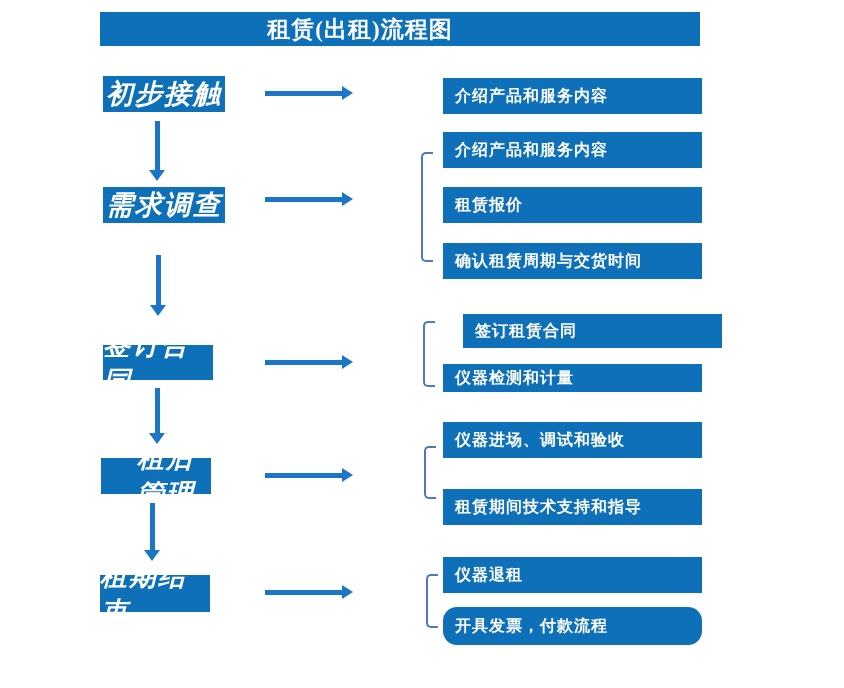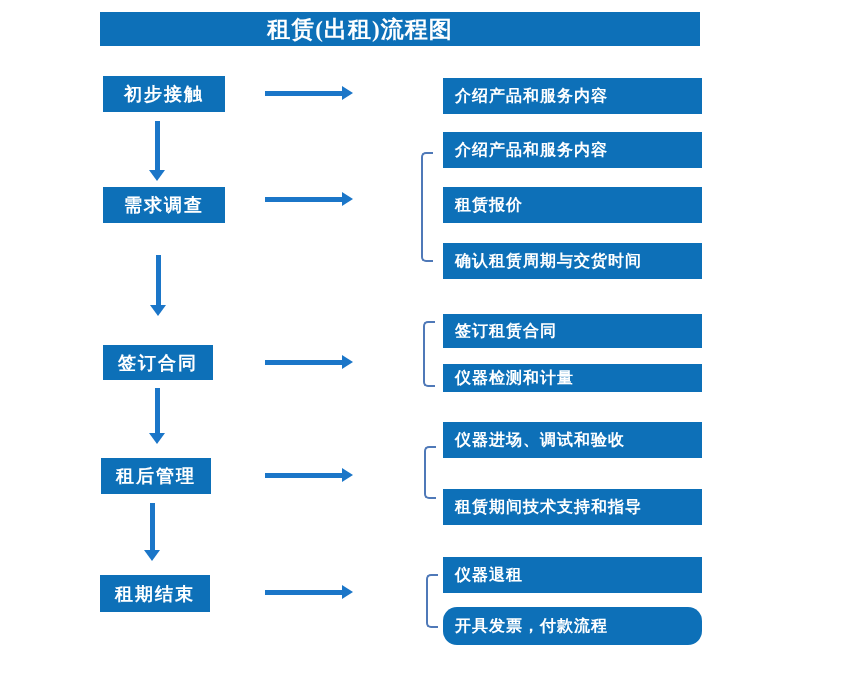--- a/index.html
+++ b/index.html
@@ -30,50 +30,51 @@
     display: flex;
     align-items: center;
     justify-content: center;
     padding-right: 80px; 
     letter-spacing: 1px;
   }
   .step-box {
     position: absolute;
     background: var(--box-blue);
     color: var(--text-white);
-    font-size: 18px;
+    font-size: 27px;
     font-weight: bold;
     display: flex;
     align-items: center;
     justify-content: center;
     letter-spacing: 2px;
+    font-style: italic;
   }
   .step-1 { left: 103px; top: 76px;  width: 122px; height: 36px; }
   .step-2 { left: 103px; top: 187px; width: 122px; height: 36px; }
   .step-3 { left: 103px; top: 345px; width: 110px; height: 35px; }
-  .step-4 { left: 101px; top: 458px; width: 110px; height: 36px; }
+  .step-4 { left: 101px; top: 458px; width: 110px; height: 36px; padding-left: 36px; }
   .step-5 { left: 100px; top: 575px; width: 110px; height: 37px; }
   .detail-box {
     position: absolute;
     left: 443px; width: 259px; height: 36px;
     background: var(--box-blue);
     color: var(--text-white);
     font-size: 16px;
     font-weight: bold;
     display: flex;
     align-items: center;
     padding-left: 12px;
     letter-spacing: 1px;
     white-space: nowrap;
   }
   .d-1  { top: 78px;  }
   .d-2  { top: 132px; }
   .d-3  { top: 187px; }
   .d-4  { top: 243px; }
-  .d-5  { top: 314px; height: 34px; }
+  .d-5  { top: 314px; height: 34px; margin-left: 20px; }
   .d-6  { top: 364px; height: 28px; }
   .d-7  { top: 422px; }
   .d-8  { top: 489px; }
   .d-9  { top: 557px; }
   .d-10 { top: 607px; height: 38px; border-radius: 14px; }
   
   .harrow { position: absolute; left: 265px; width: 88px; height: 14px; }
   .harrow .shaft {
     position: absolute; left: 0; top: 5px;
     width: 78px; height: 5px;

